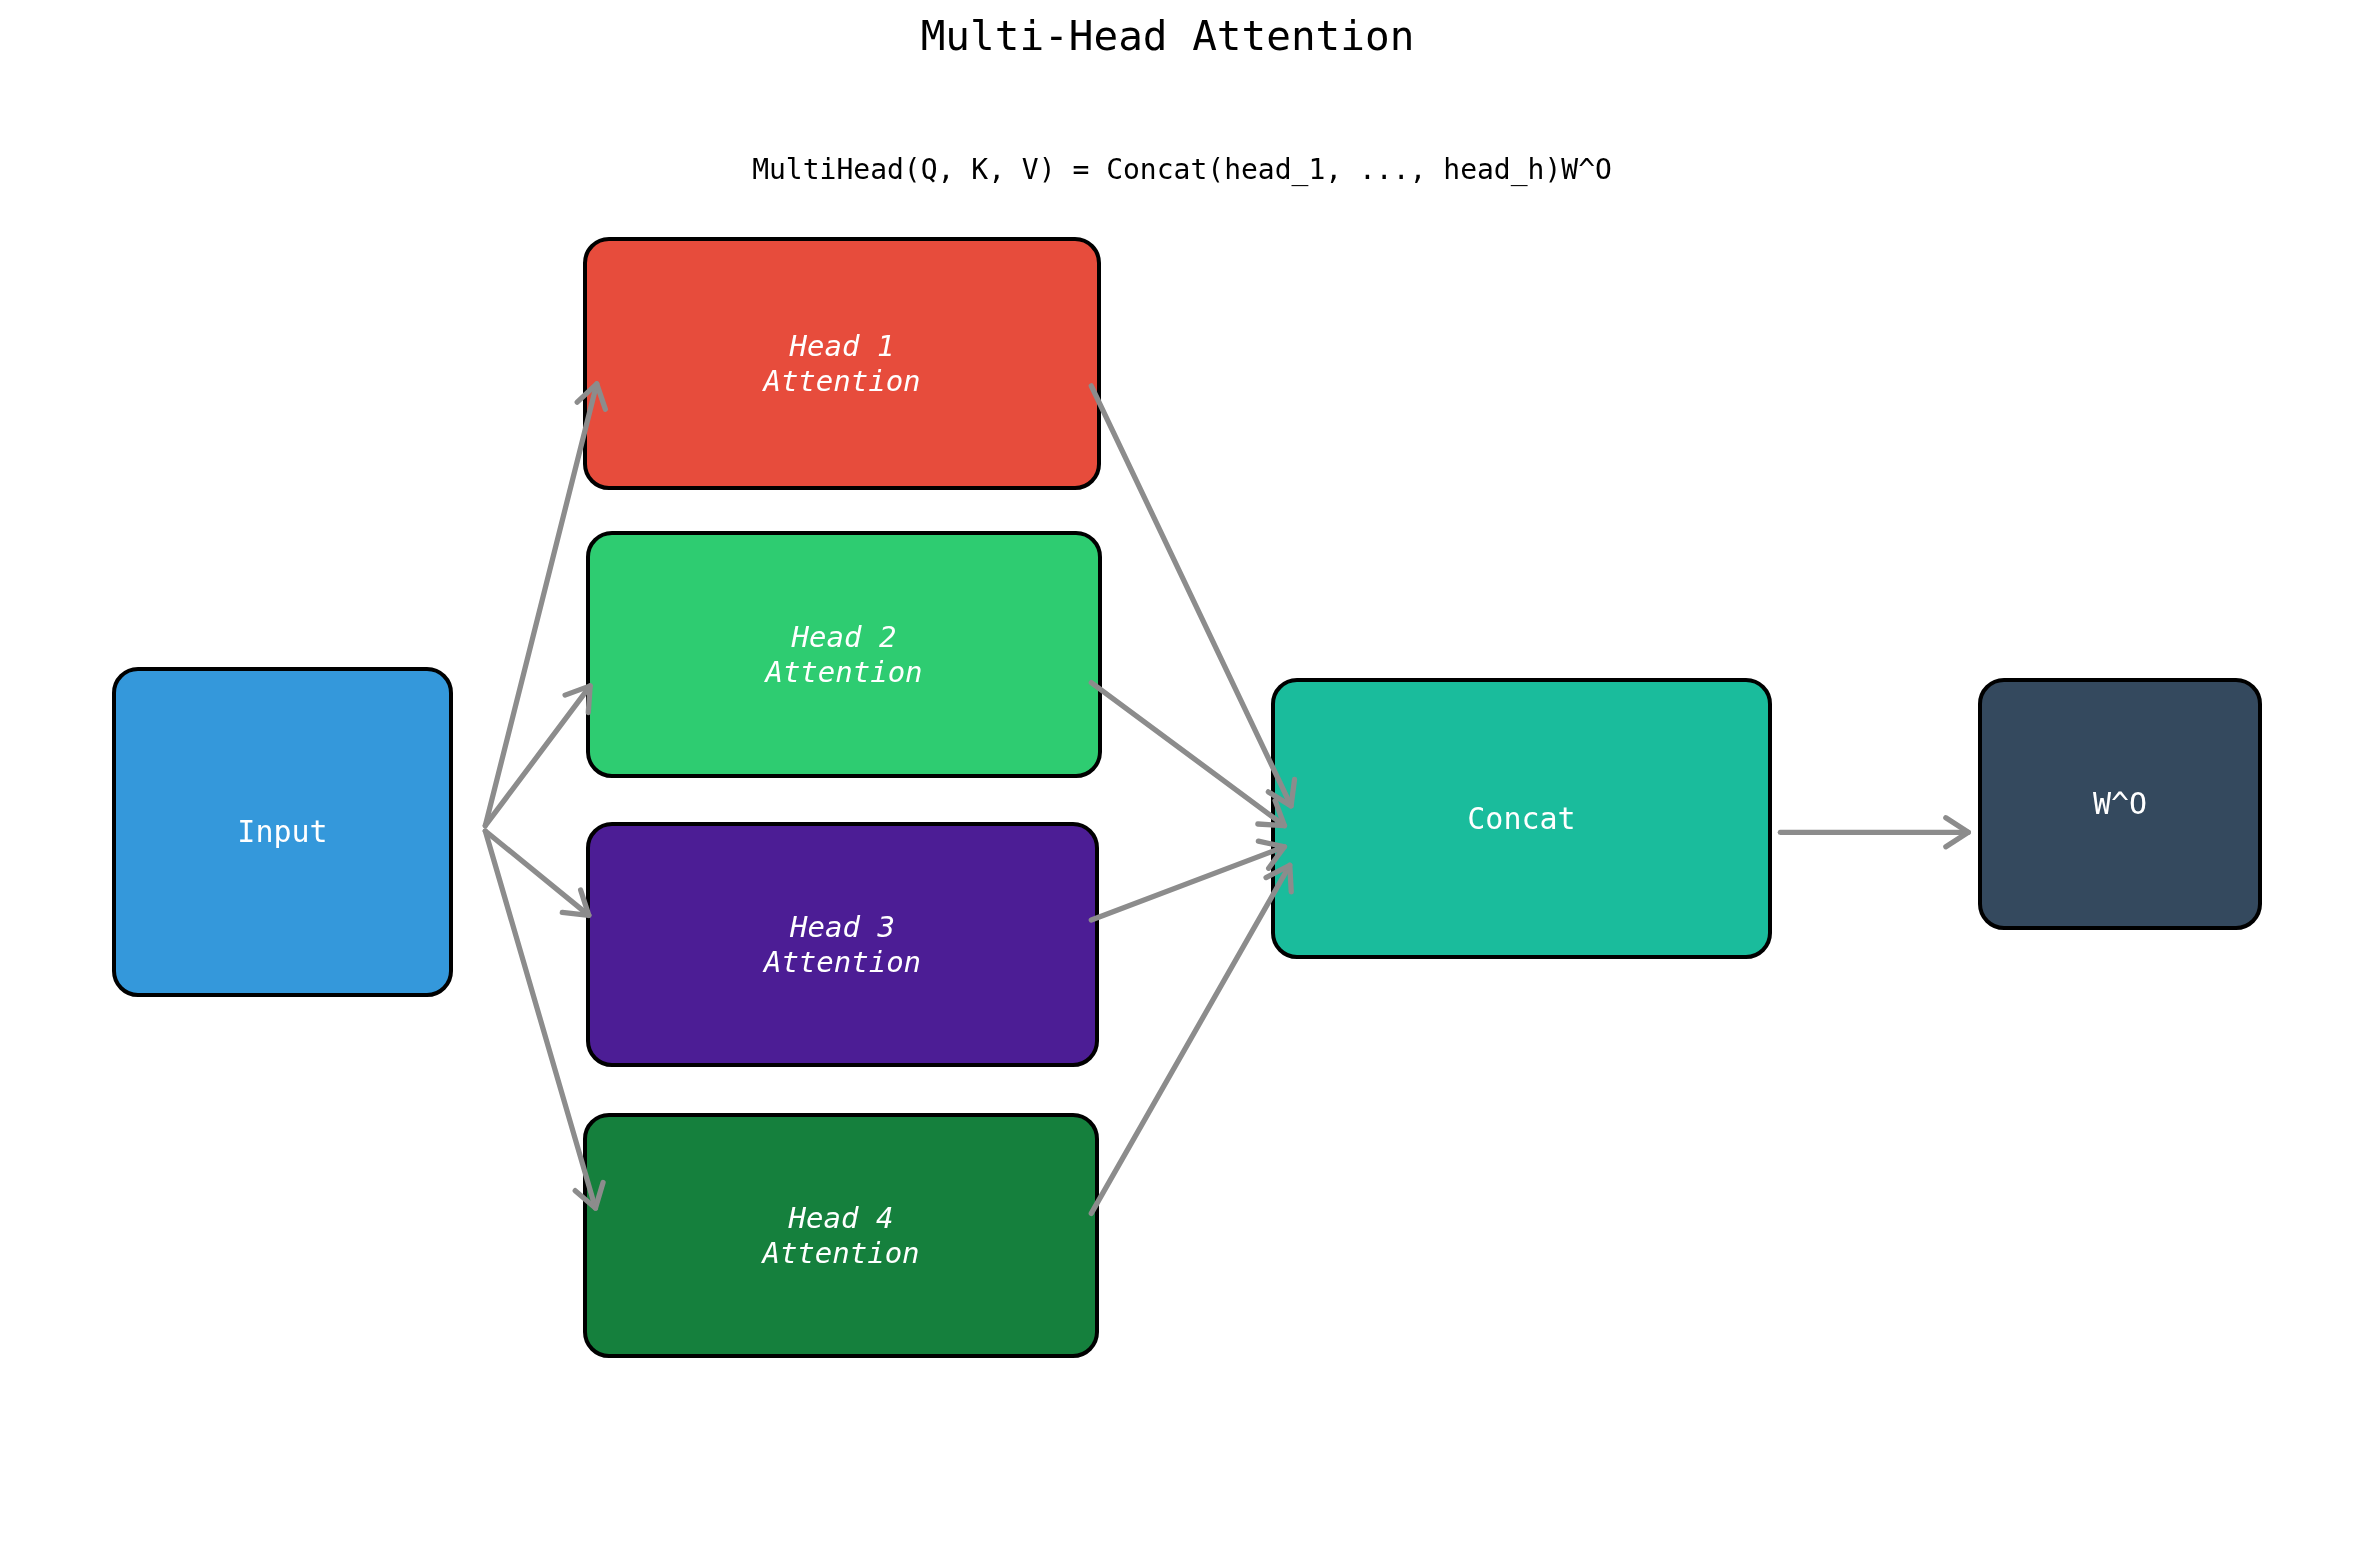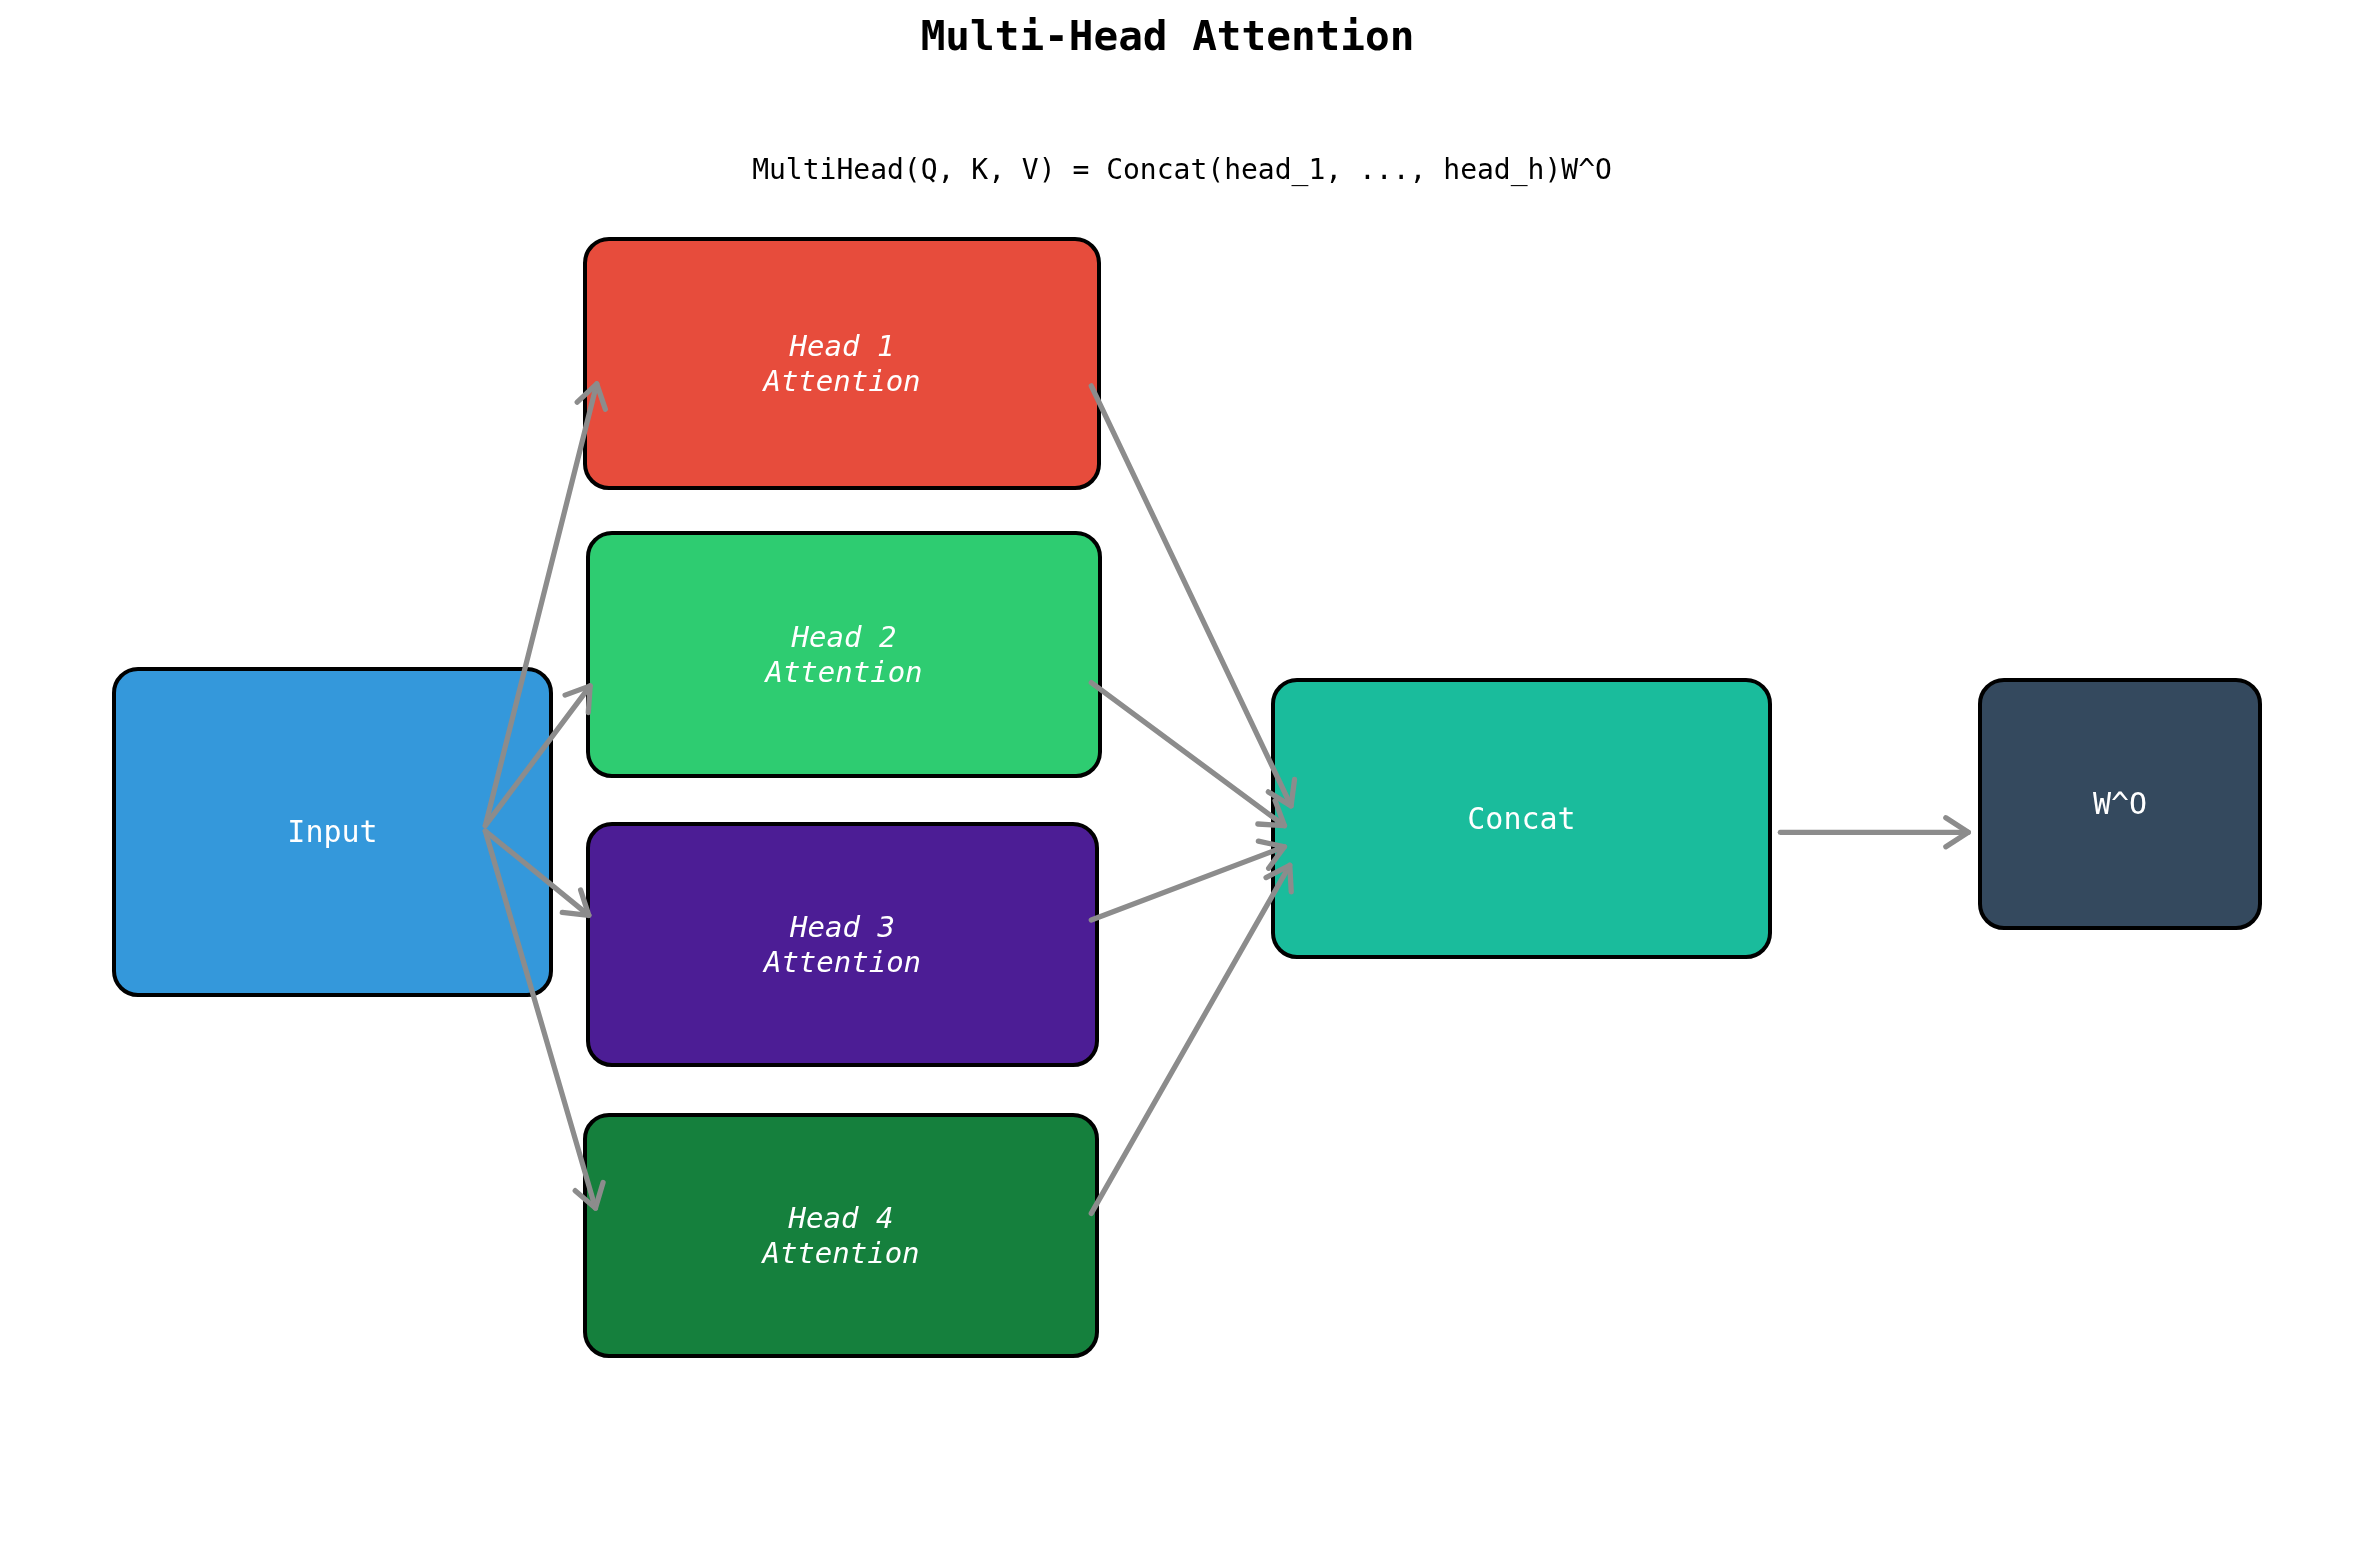--- a/index.html
+++ b/index.html
@@ -2,36 +2,36 @@
 <html style="font-size:10.5px"><head>
 <meta charset="utf-8">
 <style>
   html,body{margin:0;padding:0;}
   body{
     width:2354px;height:1563px;position:relative;overflow:hidden;
     font-family:"DejaVu Sans Mono", monospace;
   }
   .title{
     position:absolute;left:0;top:12px;width:2335px;text-align:center;
-    font-size:41px;letter-spacing:0px;font-weight:bold;
+    font-size:41px;letter-spacing:0px;font-weight:normal;
   }
   .formula{
     position:absolute;left:0;top:153px;width:2364px;text-align:center;
     font-size:28px;font-weight:normal;
   }
   .node{
     position:absolute;box-sizing:border-box;
     border:4.6px solid #000;border-radius:26px;
     display:flex;flex-direction:column;align-items:center;justify-content:center;
     color:#fff;text-align:center;line-height:1.18;
   }
   .node span{display:block;}
   .lbl-big{font-size:30px;}
   .lbl{font-size:29px;font-style:italic;}
-  .node-input {left:112px; top:667px;width:441px;height:330px;}
+  .node-input {left:112px; top:667px;width:341px;height:330px;}
   .node-head1 {left:583px; top:237px; width:518px;height:253px;}
   .node-head2 {left:586px; top:531px; width:516px;height:247px;}
   .node-head3 {left:586px; top:822px;width:513px;height:245px;}
   .node-head4 {left:583px; top:1113px;width:516px;height:245px;}
   .node-concat{left:1271px;top:678px;width:501px;height:281px;}
   .node-wo    {left:1978px;top:678px;width:284px;height:252px;}
   svg.arrow-layer{
     position:absolute;left:0;top:0;width:2354px;height:1563px;
     pointer-events:none;
   }

